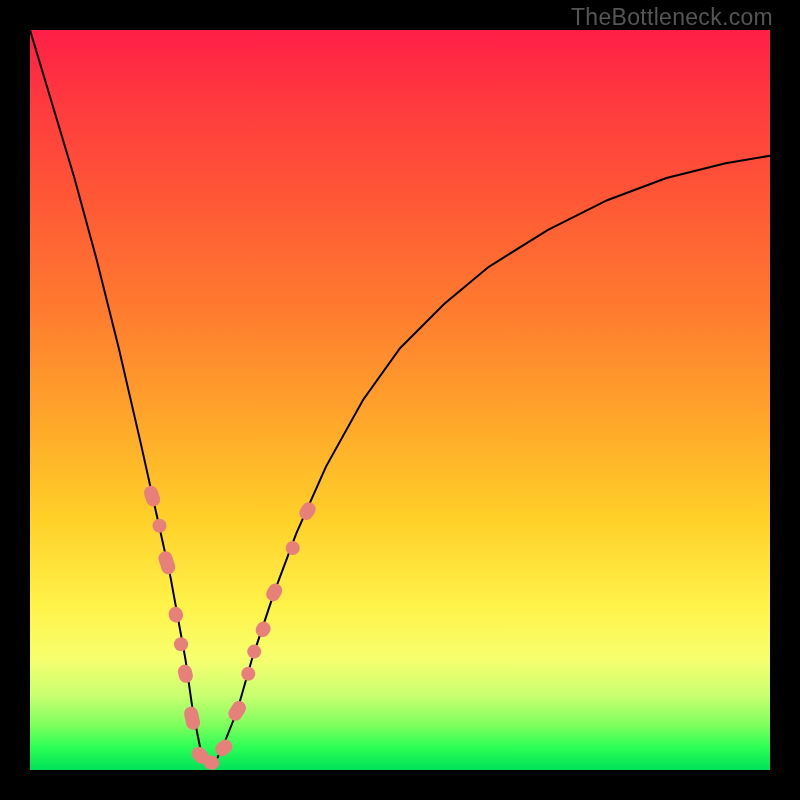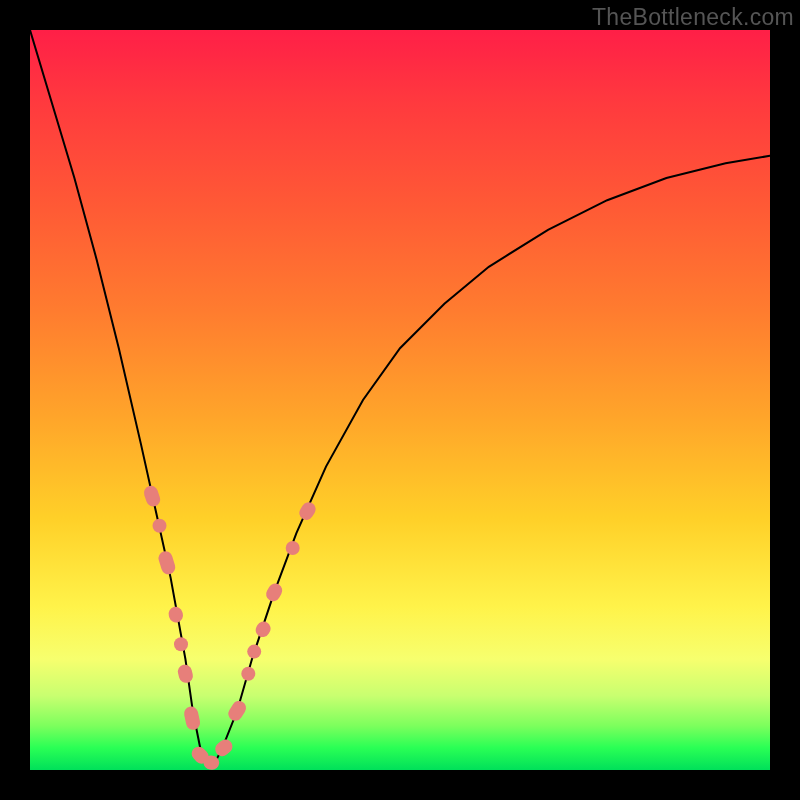--- a/index.html
+++ b/index.html
@@ -36,21 +36,21 @@
       #f7ff6e 85%,
       #c8ff70 90%,
       #7dff5d 94%,
       #2aff55 97%,
       #00e05a 100%
     );
   }
   .watermark {
     position: absolute;
     top: 4px;
-    right: 6px;
+    right: 27px;
     color: #555;
     font-size: 23px;
     letter-spacing: 0.3px;
     user-select: none;
   }
   .svg-layer {
     position: absolute;
     left: 30px;
     top: 30px;
     width: 740px;

